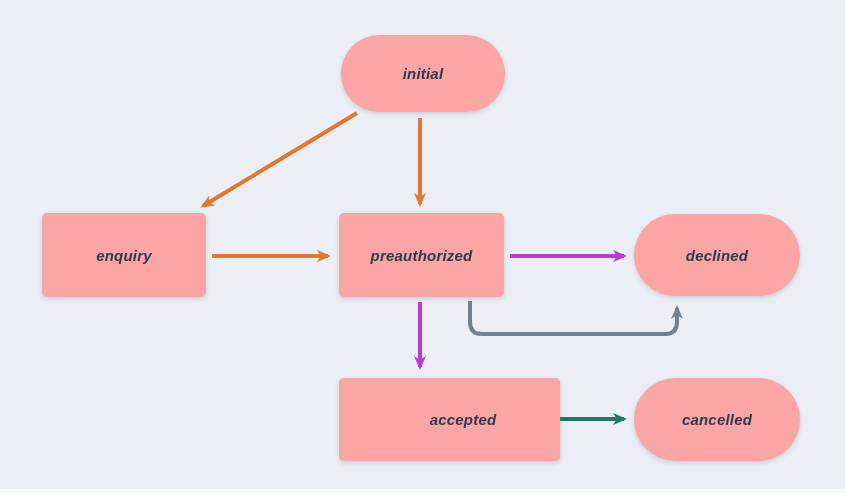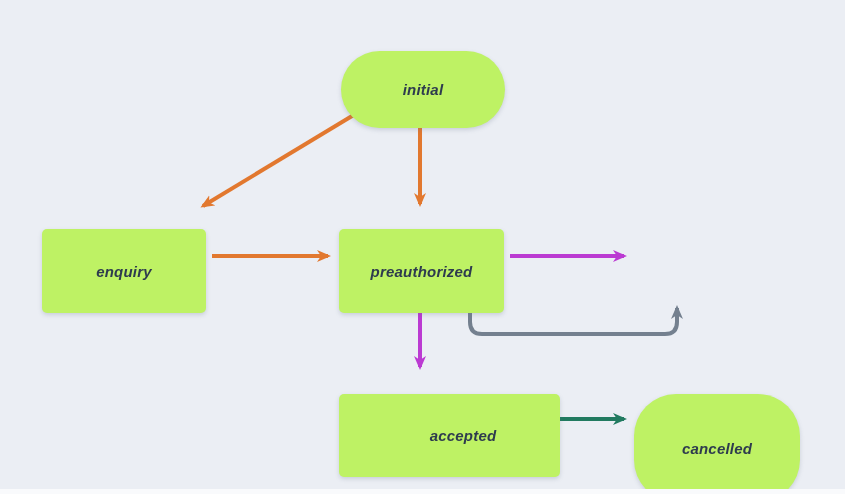--- a/index.html
+++ b/index.html
@@ -16,41 +16,40 @@
     left: 0; top: 0;
     width: 845px; height: 494px;
     display: block;
   }
   .edge {
     fill: none;
     stroke-width: 4;
   }
   .node {
     position: absolute;
-    background: #bef264;
+    background: #fca5a5;
     box-shadow: 0 2px 4px rgba(104, 116, 140, 0.25);
     display: flex;
     align-items: center;
     justify-content: center;
     font-style: italic;
     font-weight: 600;
     font-size: 15px;
     letter-spacing: 0.2px;
     color: #2e3b4e;
-    margin-top: 16px;
   }
   .shape-rect { border-radius: 5px; }
   .shape-pill { border-radius: 42px; }
 
   .node-initial       { left: 341px; top: 35px;  width: 164px; height: 77px; border-radius: 39px; }
   .node-enquiry       { left: 42px;  top: 213px; width: 164px; height: 84px; }
   .node-preauthorized { left: 339px; top: 213px; width: 165px; height: 84px; }
   .node-declined      { left: 634px; top: 214px; width: 166px; height: 82px; }
   .node-accepted      { left: 339px; top: 378px; width: 194px; height: 83px; padding-left: 27px; }
-  .node-cancelled     { left: 634px; top: 378px; width: 166px; height: 108px; }
+  .node-cancelled     { left: 634px; top: 378px; width: 166px; height: 83px; }
 
   .bottom-strip {
     position: absolute;
     left: 0; bottom: 0;
     width: 845px; height: 5px;
     background: #f9fafc;
   }
 </style>
 </head>
 <body>
@@ -93,20 +92,23 @@
   </div>
 
   <div class="node shape-rect node-preauthorized">
     <span>preauthorized</span>
   </div>
 
   <div class="node shape-rect node-enquiry">
     <span>enquiry</span>
   </div>
 
+  <div class="node shape-pill node-declined">
+    <span>declined</span>
+  </div>
 
   <div class="node shape-rect node-accepted">
     <span>accepted</span>
   </div>
 
   <div class="node shape-pill node-cancelled">
     <span>cancelled</span>
   </div>
 
   <div class="bottom-strip"></div>

